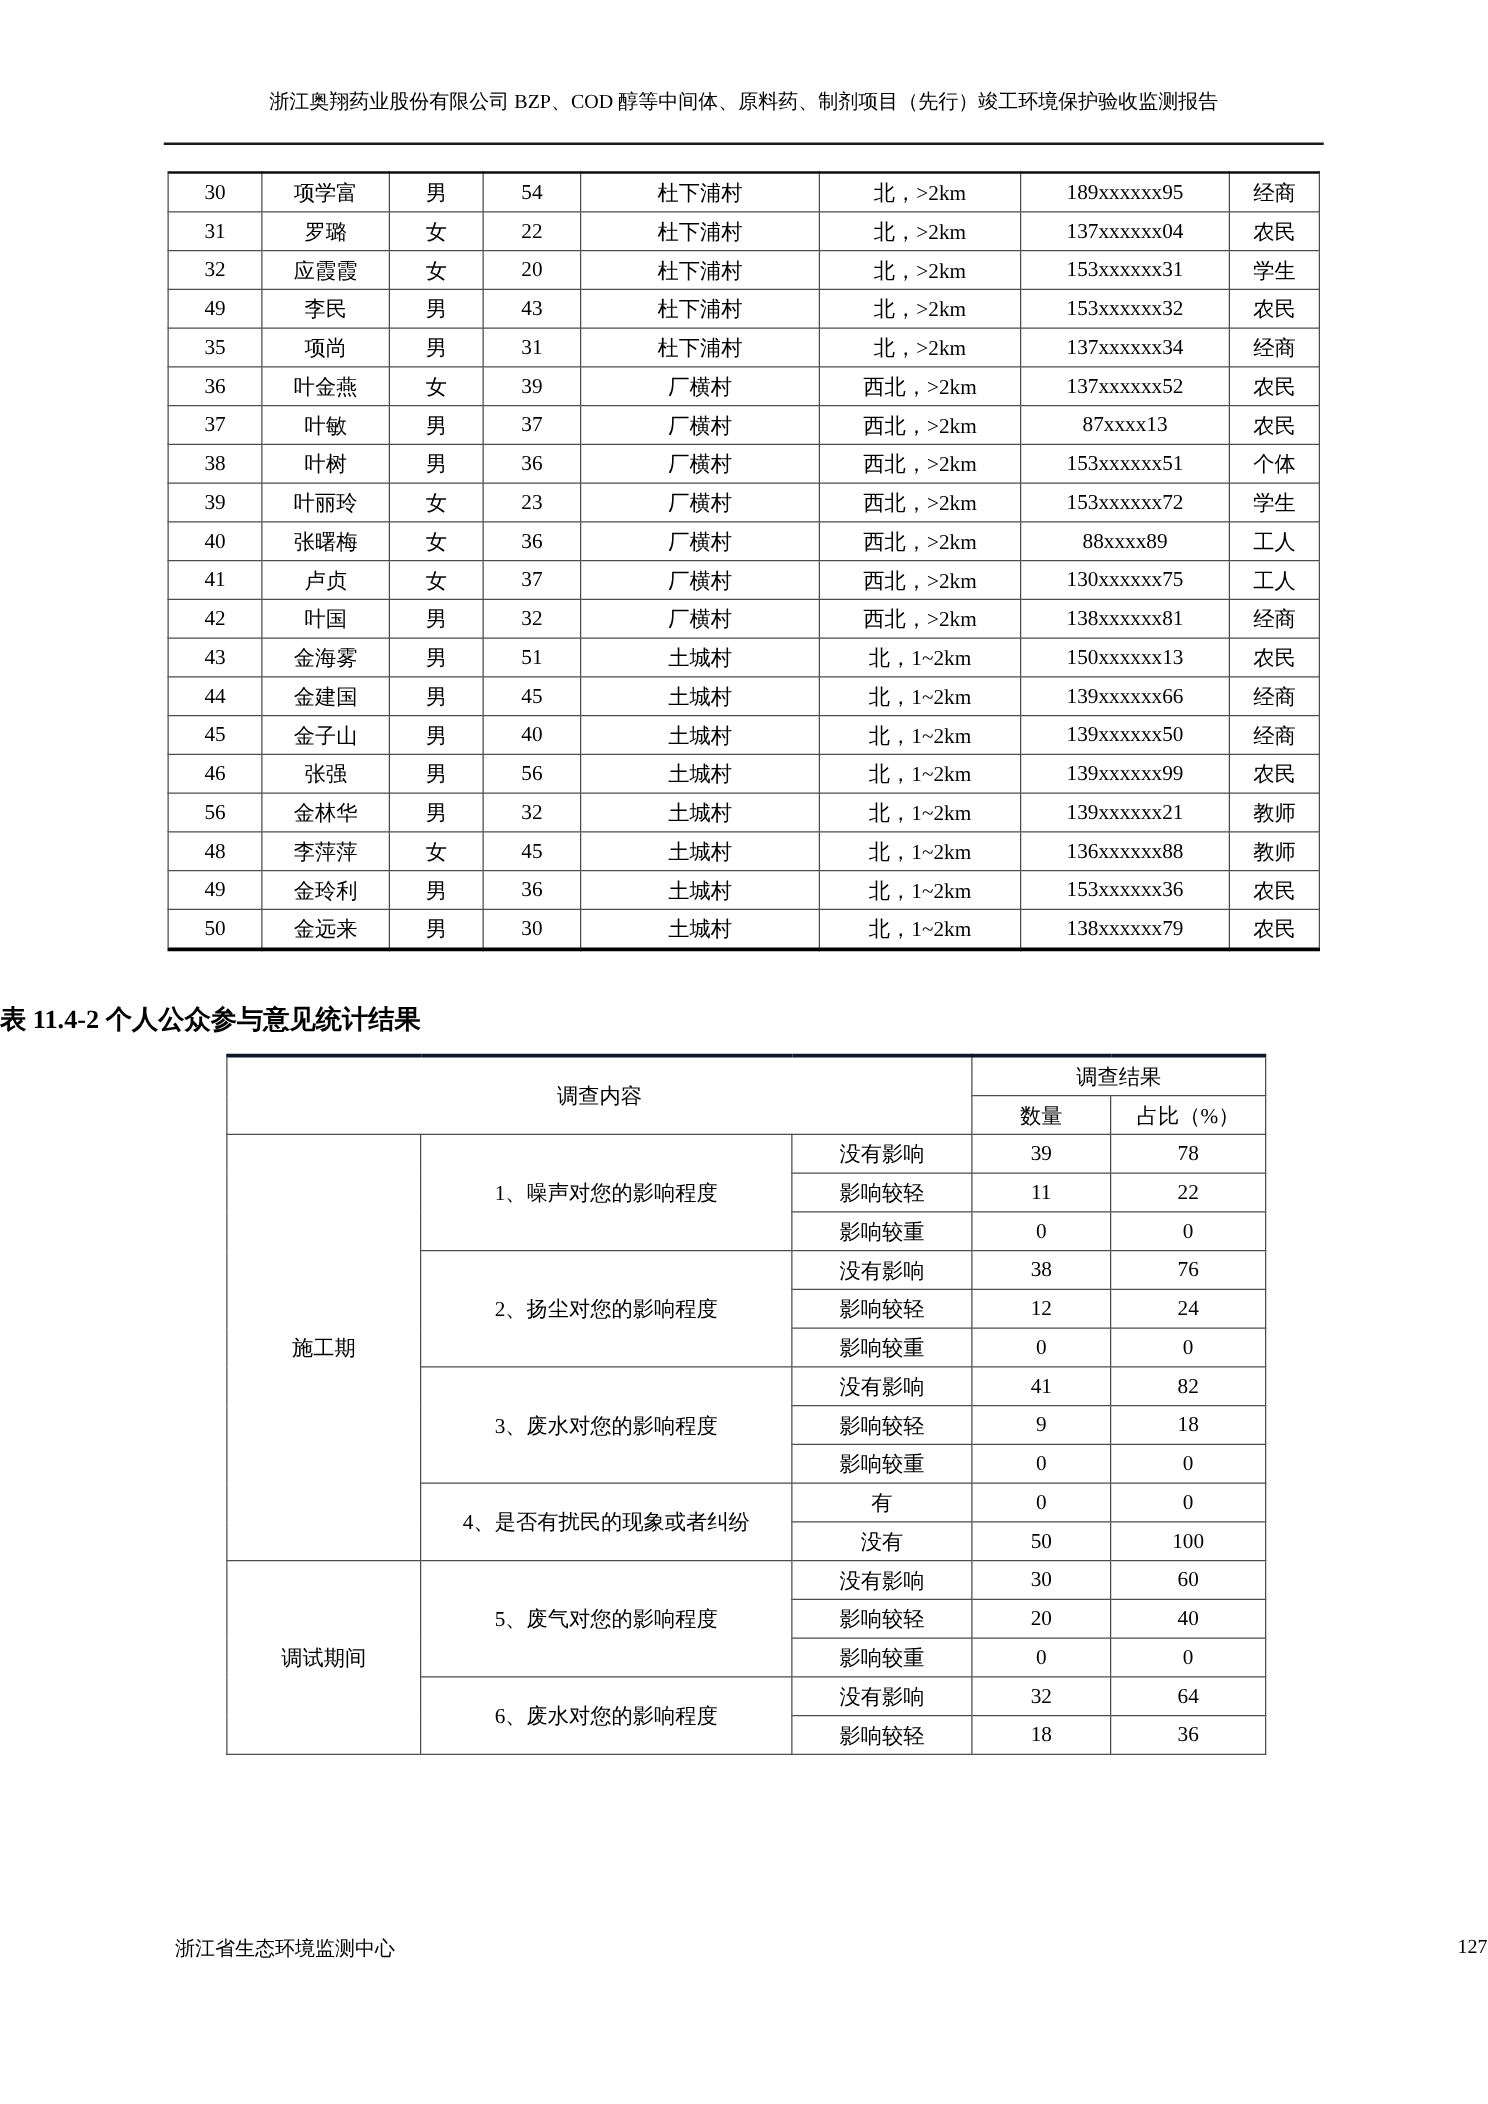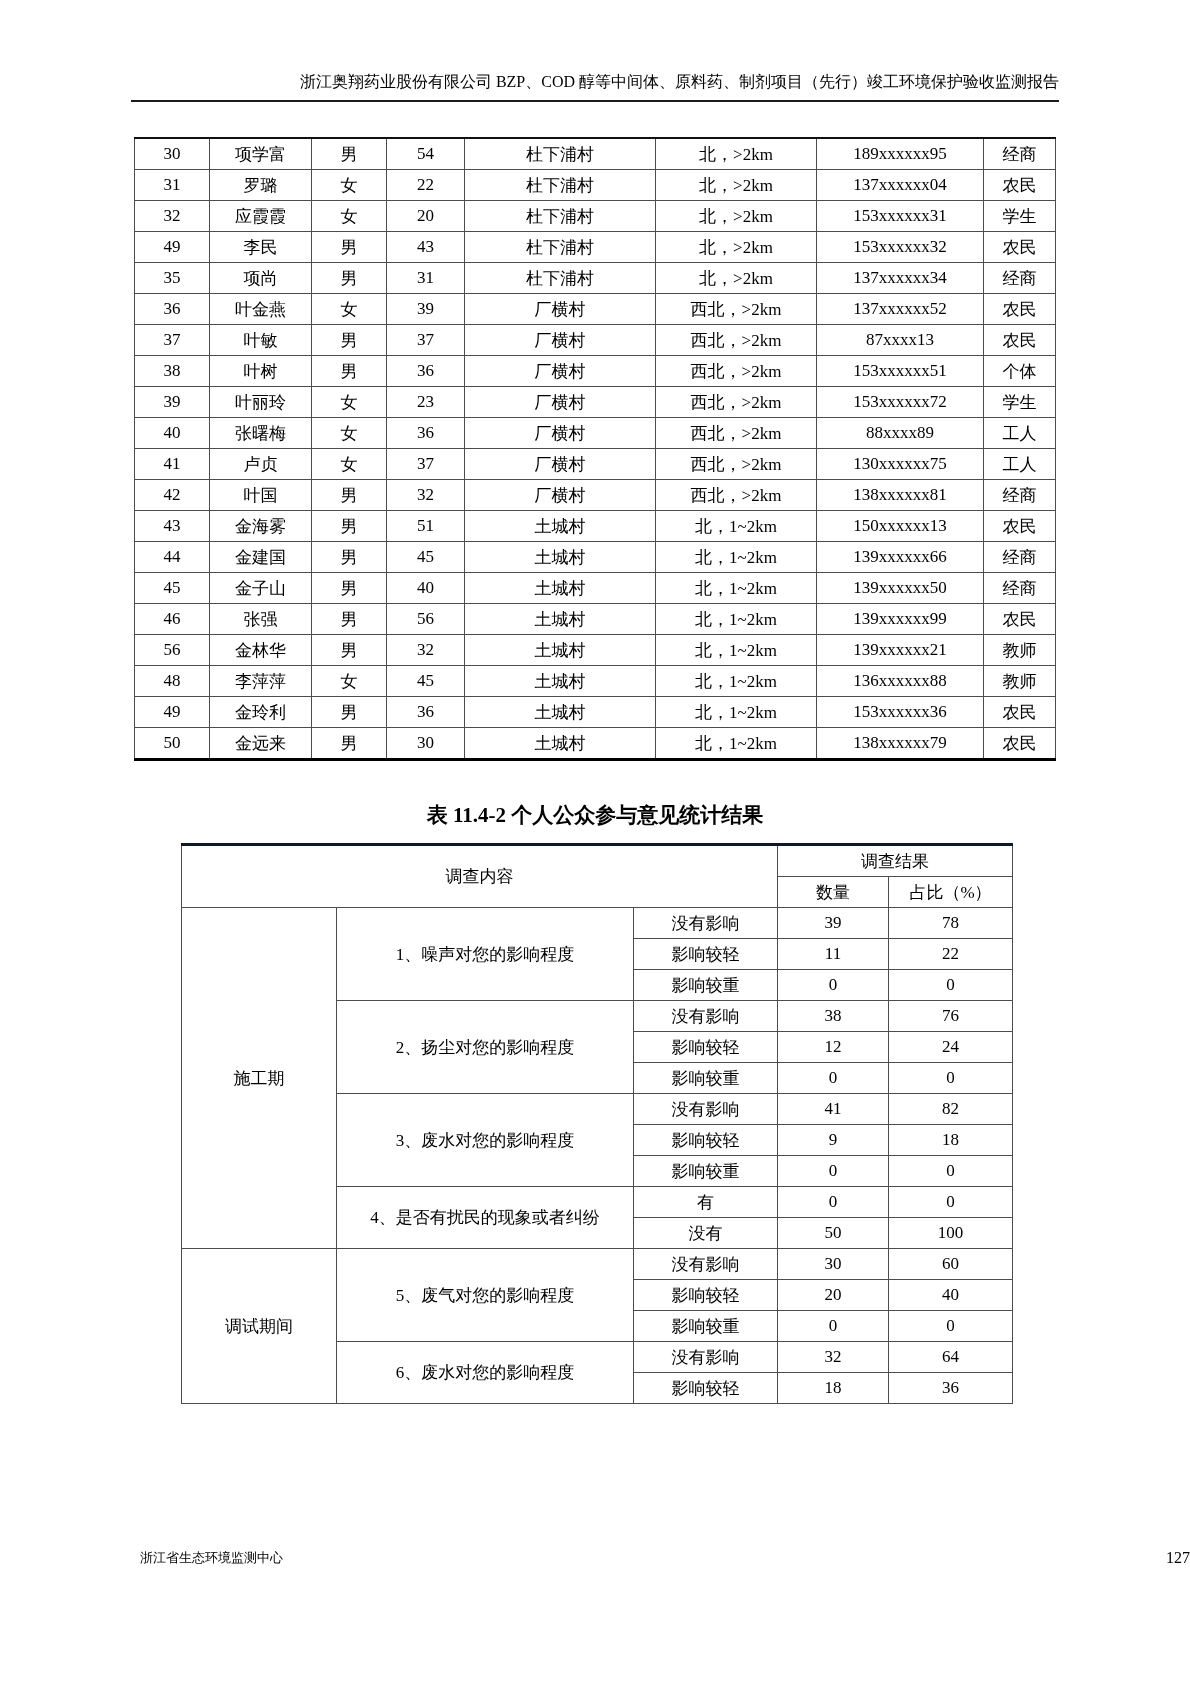--- a/index.html
+++ b/index.html
@@ -3,59 +3,59 @@
 <meta charset="utf-8">
 <style>
   html,body { margin:0; padding:0; }
   body {
     width:1190px; height:1683px; position:relative;
     background:#ffffff; color:#000;
     font-family:"Liberation Serif","DejaVu Serif",serif;
   }
   .page-header {
     position:absolute; top:70px; left:131px; width:928px;
-    text-align:right; font-size:16px; line-height:1.5;
-    padding-bottom:6px; border-bottom:2px solid #1b1b1b;
+    text-align:center; font-size:16px; line-height:1.5;
+    padding-bottom:20px; border-bottom:2px solid #1b1b1b;
     white-space:nowrap;
   }
   table { border-collapse:collapse; table-layout:fixed; }
   td, th { overflow:hidden; }
 
   
   #participants-table {
     position:absolute; top:137px; left:134px; width:921px;
     border-top:2px solid #101010; border-bottom:3px solid #000;
   }
   #participants-table td {
     border:1px solid #4c4c4c; height:30px;
     text-align:center; vertical-align:middle;
     font-size:17px; padding:0 2px;
   }
 
   
   .table-title {
     position:absolute; top:801px; left:0; width:1190px;
-    text-align:center; font-size:21px; font-weight:bold;
+    text-align:left; font-size:21px; font-weight:bold;
   }
 
   
   #survey-table {
     position:absolute; top:843px; left:181px; width:831px;
     border-top:3px solid #0f172a; border-bottom:1px solid #4c4c4c;
   }
   #survey-table th, #survey-table td {
     border:1px solid #4c4c4c; height:30px;
     text-align:center; vertical-align:middle;
     font-size:17px; font-weight:normal; padding:0 2px;
   }
 
   
   .footer-left {
     position:absolute; top:1549px; left:140px;
-    font-size:13px;
+    font-size:16px;
   }
   .footer-page {
     position:absolute; top:1549px; left:0; width:1190px;
     text-align:right; font-size:16px;
   }
 </style>
 </head>
 <body>
 
 <div class="page-header">浙江奥翔药业股份有限公司 BZP、COD 醇等中间体、原料药、制剂项目（先行）竣工环境保护验收监测报告</div>

